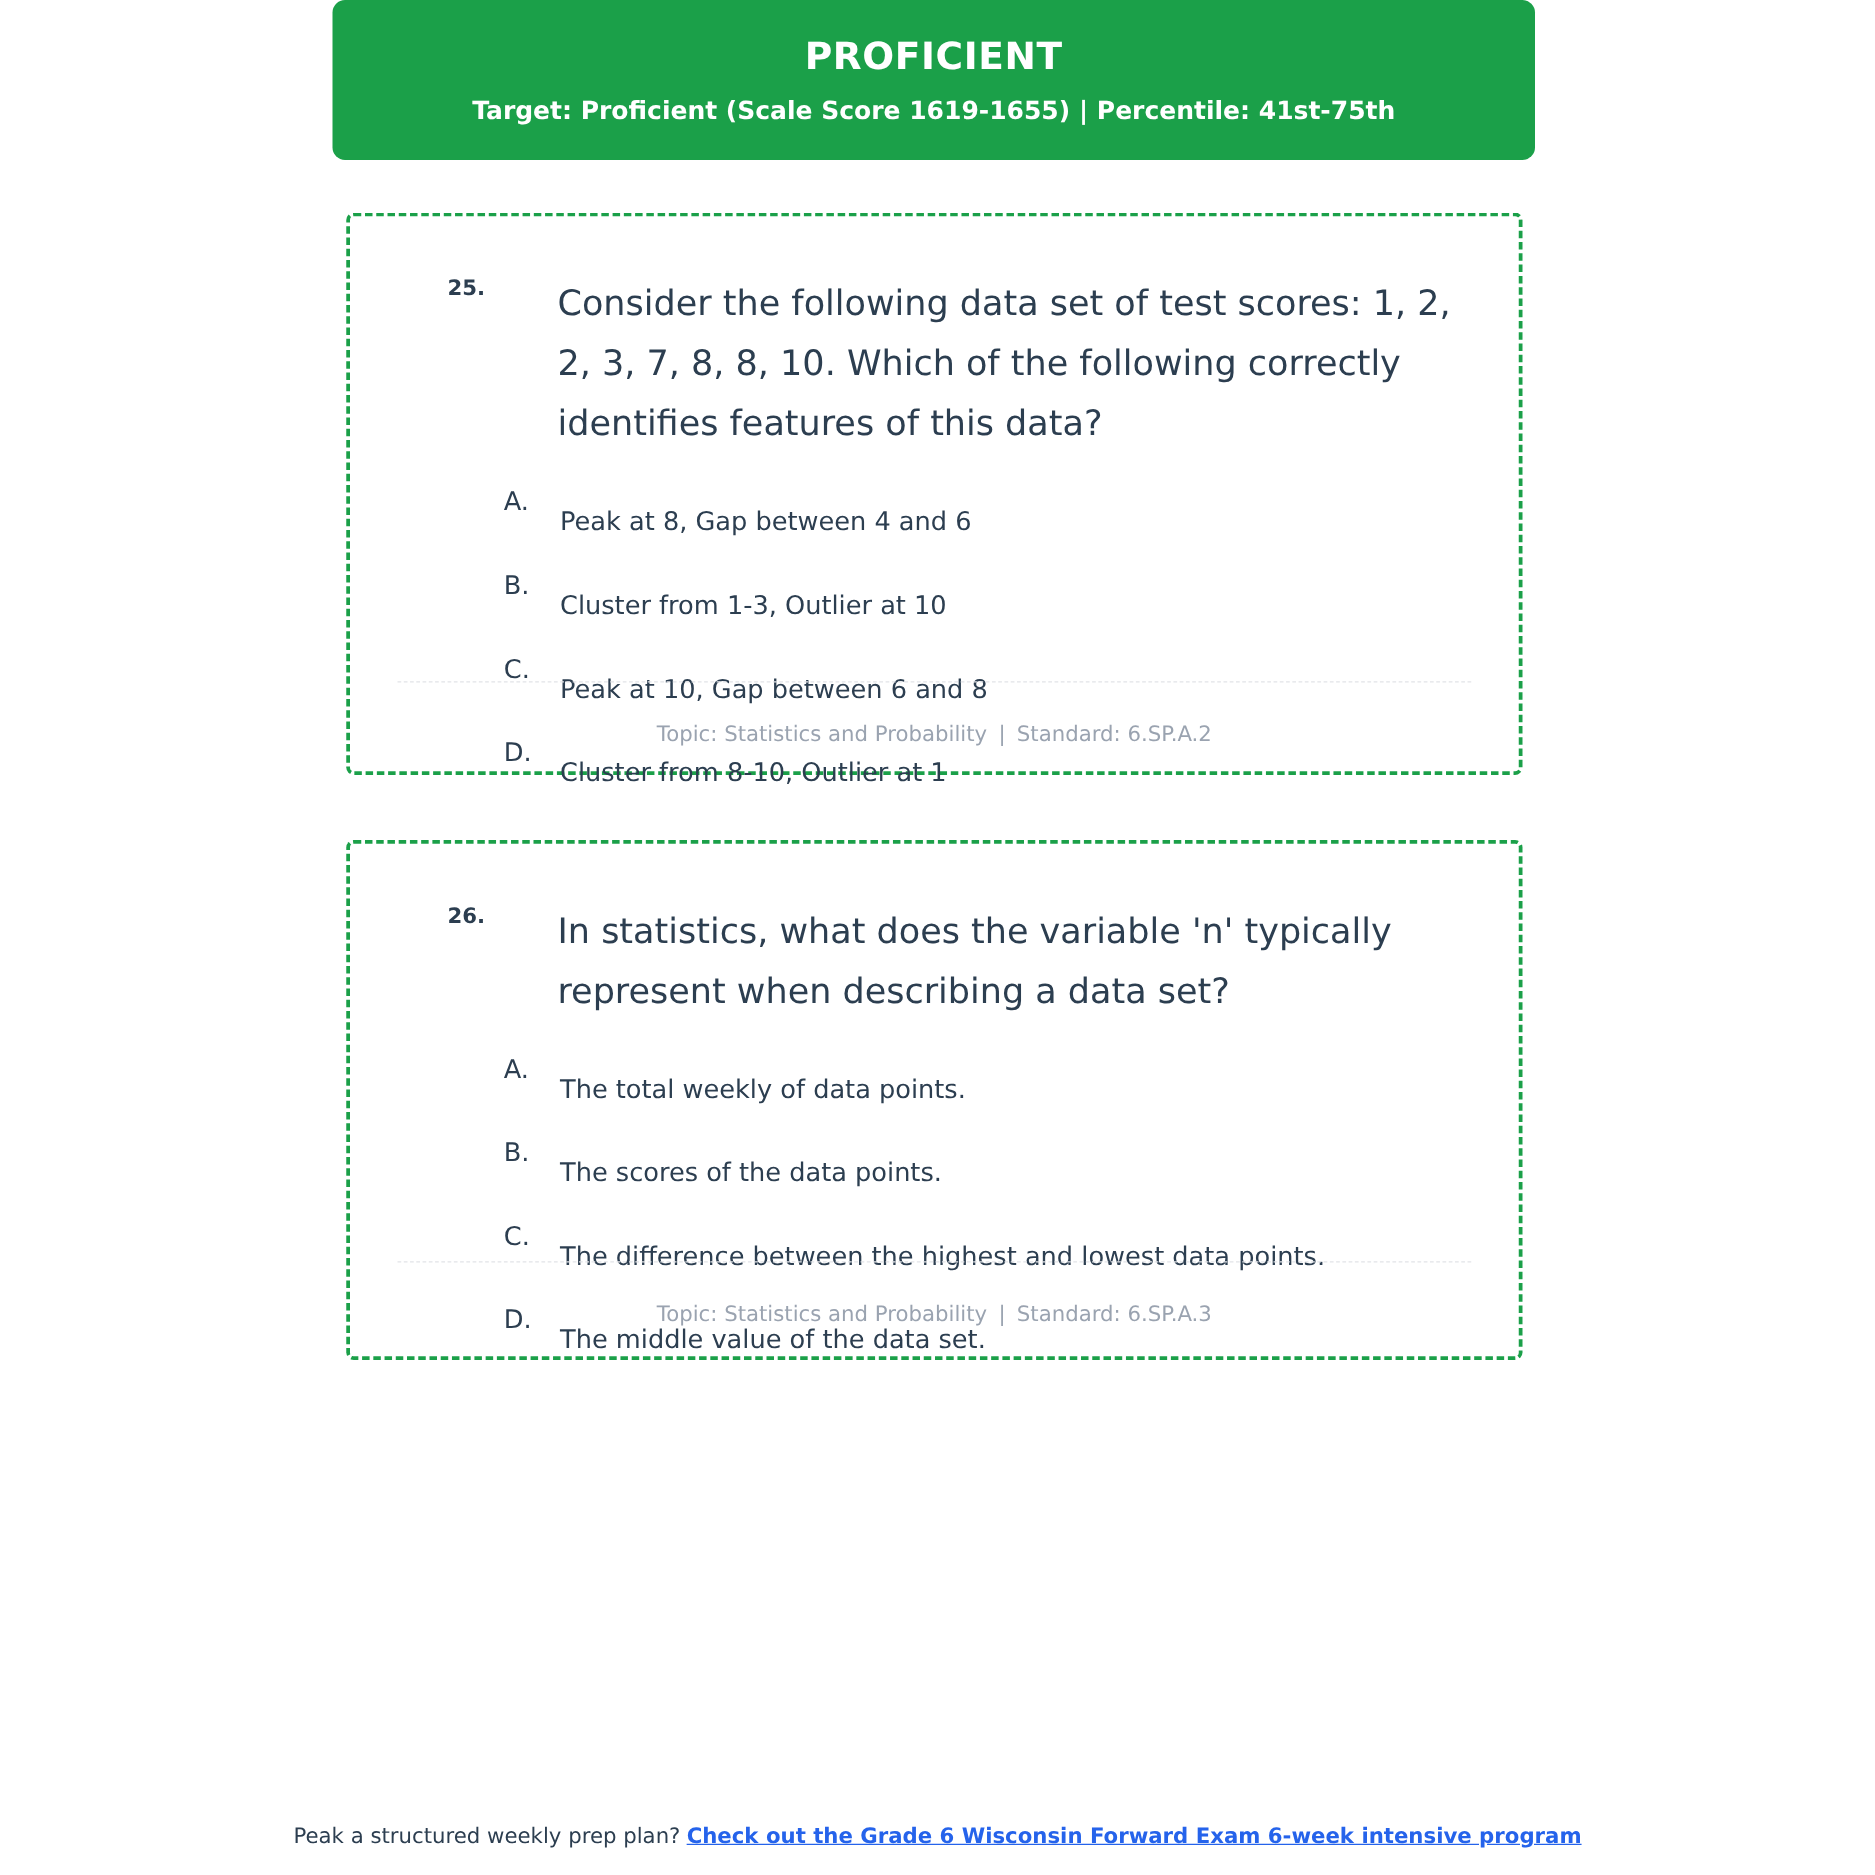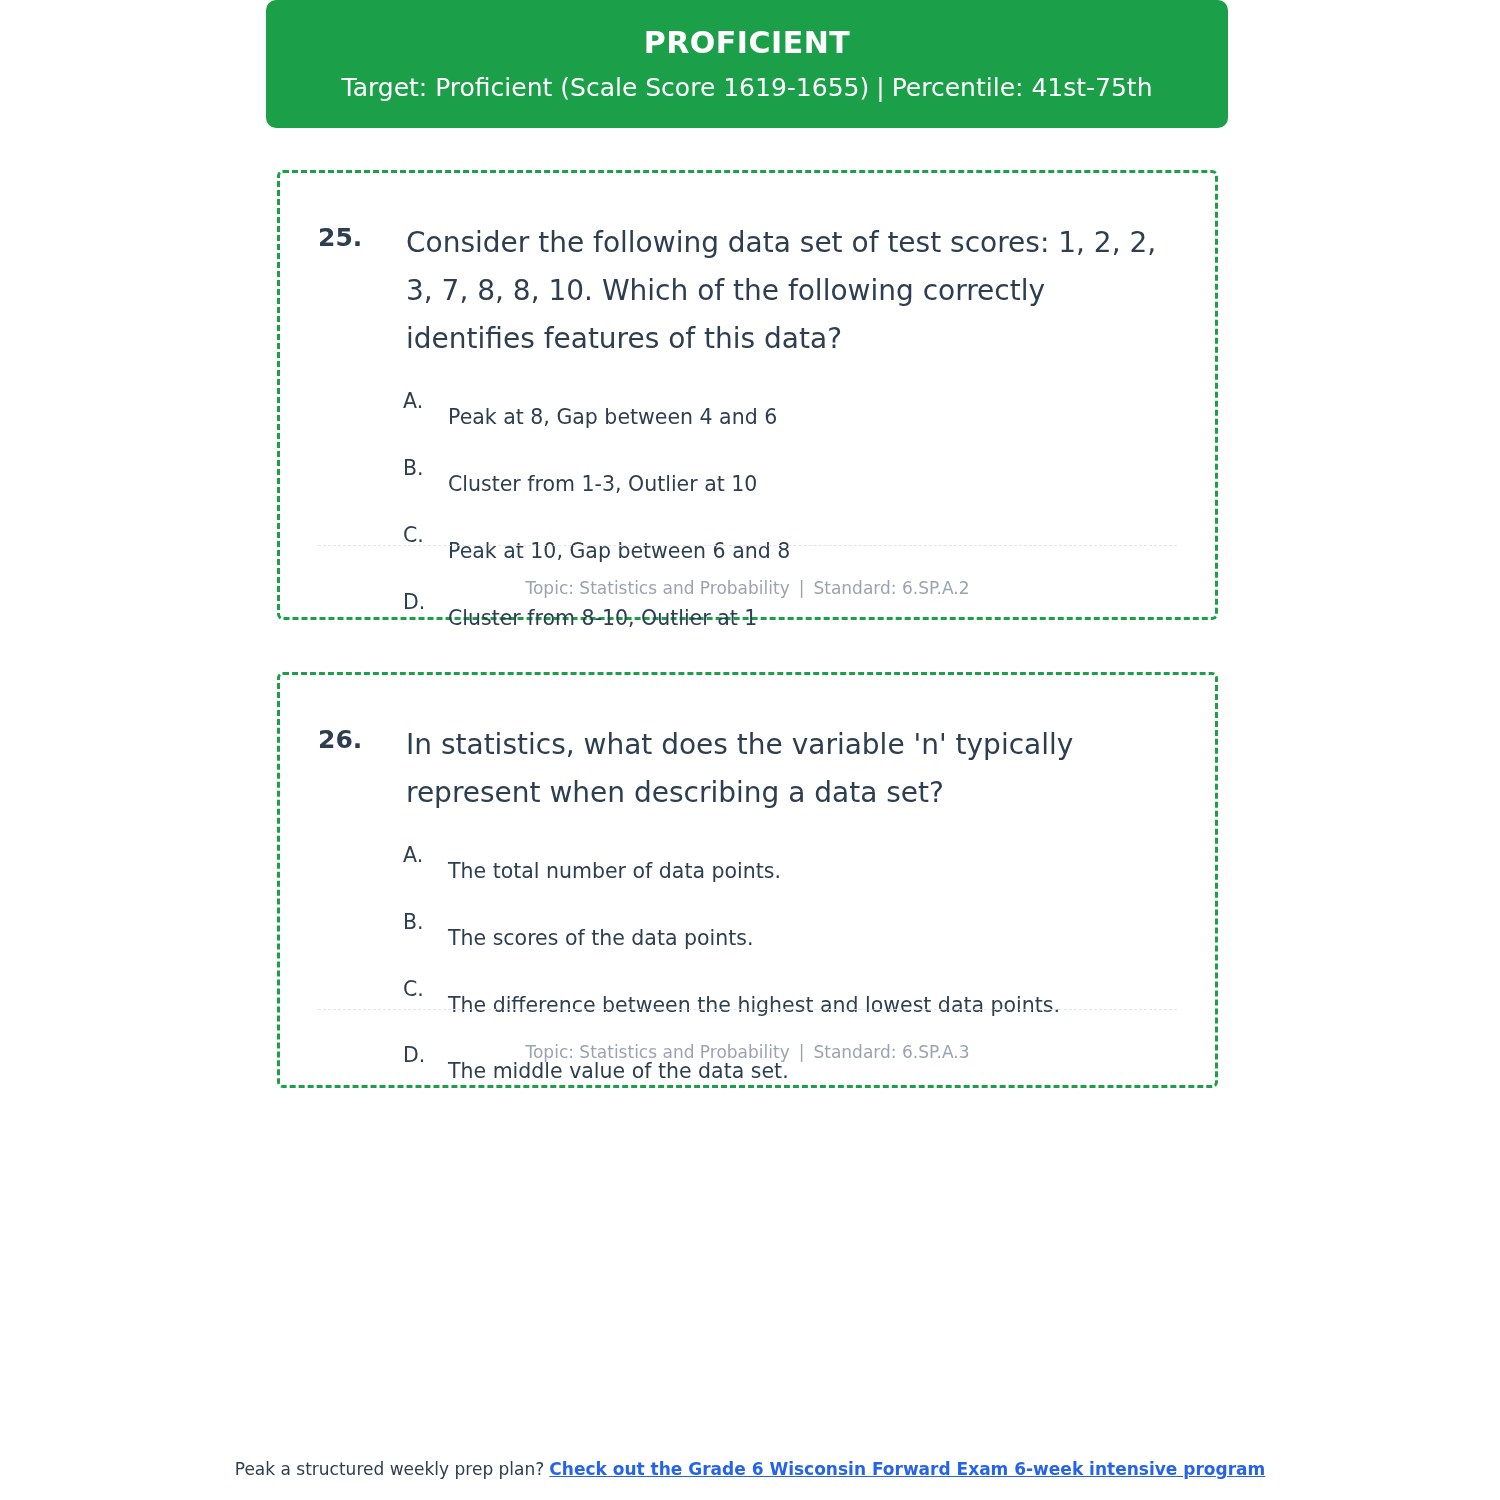--- a/index.html
+++ b/index.html
@@ -43,22 +43,22 @@
   .banner-title {
     color: #ffffff;
     font-size: 30px;
     font-weight: bold;
     letter-spacing: 0.5px;
     line-height: 1.1;
     margin-bottom: 14px;
   }
   .banner-sub {
     color: #ffffff;
-    font-size: 25px;
-    font-weight: normal;
+    font-size: 20px;
+    font-weight: bold;
     line-height: 1.2;
   }
   .banner-sub .sep {
     padding: 0 7px;
   }
 
   
   .card {
     position: absolute;
     left: 277px;
@@ -70,26 +70,27 @@
     padding: 46px 38px 26px 38px;
   }
   #card-25 { top: 170px; height: 450px; }
   #card-26 { top: 672px; height: 416px; }
 
   .q-row {
     display: flex;
     align-items: flex-start;
   }
   .q-num {
-    font-size: 25px;
+    font-size: 17px;
     font-weight: bold;
     color: #2c3e50;
     width: 88px;
     flex: 0 0 88px;
     line-height: 1.5;
+    margin-left: 40px;
   }
   .q-text {
     font-size: 28px;
     color: #2c3e50;
     line-height: 1.72;
     flex: 1;
     max-width: 757px;
   }
 
   .options {
@@ -200,21 +201,21 @@
   </div>
 
   <div class="card" id="card-26">
     <div class="q-row">
       <div class="q-num">26.</div>
       <div class="q-text">In statistics, what does the variable 'n' typically represent when describing a data set?</div>
     </div>
     <div class="options">
       <div class="option">
         <div class="opt-letter">A.</div>
-        <div class="opt-text">The total number of data points.</div>
+        <div class="opt-text">The total weekly of data points.</div>
       </div>
       <div class="option">
         <div class="opt-letter">B.</div>
         <div class="opt-text">The scores of the data points.</div>
       </div>
       <div class="option">
         <div class="opt-letter">C.</div>
         <div class="opt-text">The difference between the highest and lowest data points.</div>
       </div>
       <div class="option">

